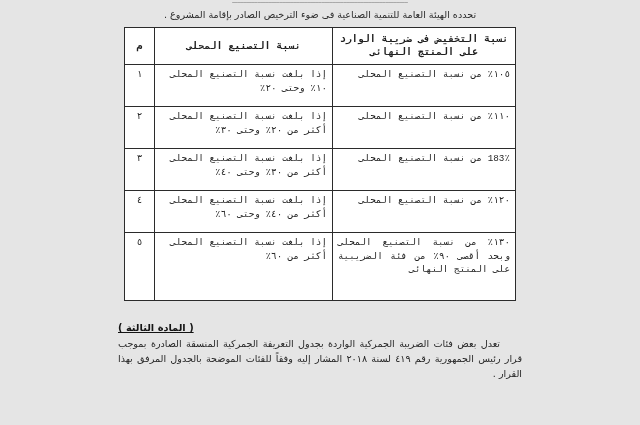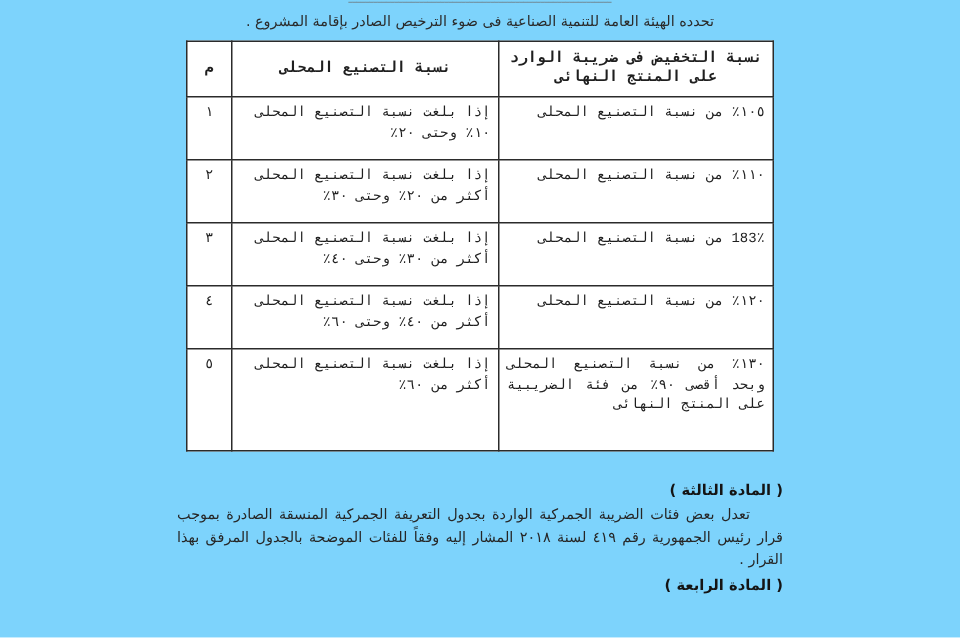--- a/index.html
+++ b/index.html
@@ -13,21 +13,21 @@
     height: 425px;
     overflow: hidden;
     font-family: "DejaVu Sans", "Liberation Sans", sans-serif;
     color: #1a1a1a;
     position: relative;
   }
 
   .page {
     position: absolute;
     inset: 0;
-    background: #7dd3fc;
+    background: #e5e5e5;
     direction: rtl;
   }
 
   
   .clipped-line {
     position: absolute;
     top: -7px;
     left: 0;
     right: 0;
     height: 14px;
@@ -105,26 +105,27 @@
 
   
   .articles {
     position: absolute;
     top: 318px;
     right: 118px;
     left: 118px;
     direction: rtl;
   }
   .art-heading {
-    text-align: right;
+    text-align: left;
     font-weight: bold;
     font-size: 9.8px;
     line-height: 15px;
     margin: 2px 0 1px 0;
     color: #141414;
+    text-decoration: underline;
   }
   .art-body {
     font-size: 9.6px;
     line-height: 15px;
     color: #262626;
     text-align: justify;
     text-align-last: right;
     margin: 0;
     text-indent: 22px;
   }
@@ -186,17 +187,16 @@
 
       </tbody>
     </table>
   </div>
 
   <div class="articles">
 
     <div class="art-heading">( المادة الثالثة )</div>
     <p class="art-body">تعدل بعض فئات الضريبة الجمركية الواردة بجدول التعريفة الجمركية المنسقة الصادرة بموجب قرار رئيس الجمهورية رقم ٤١٩ لسنة ٢٠١٨ المشار إليه وفقاً للفئات الموضحة بالجدول المرفق بهذا القرار .</p>
 
-    <div class="art-heading">( المادة الرابعة )</div>
 
   </div>
 
 </div>
 
 </body></html>

